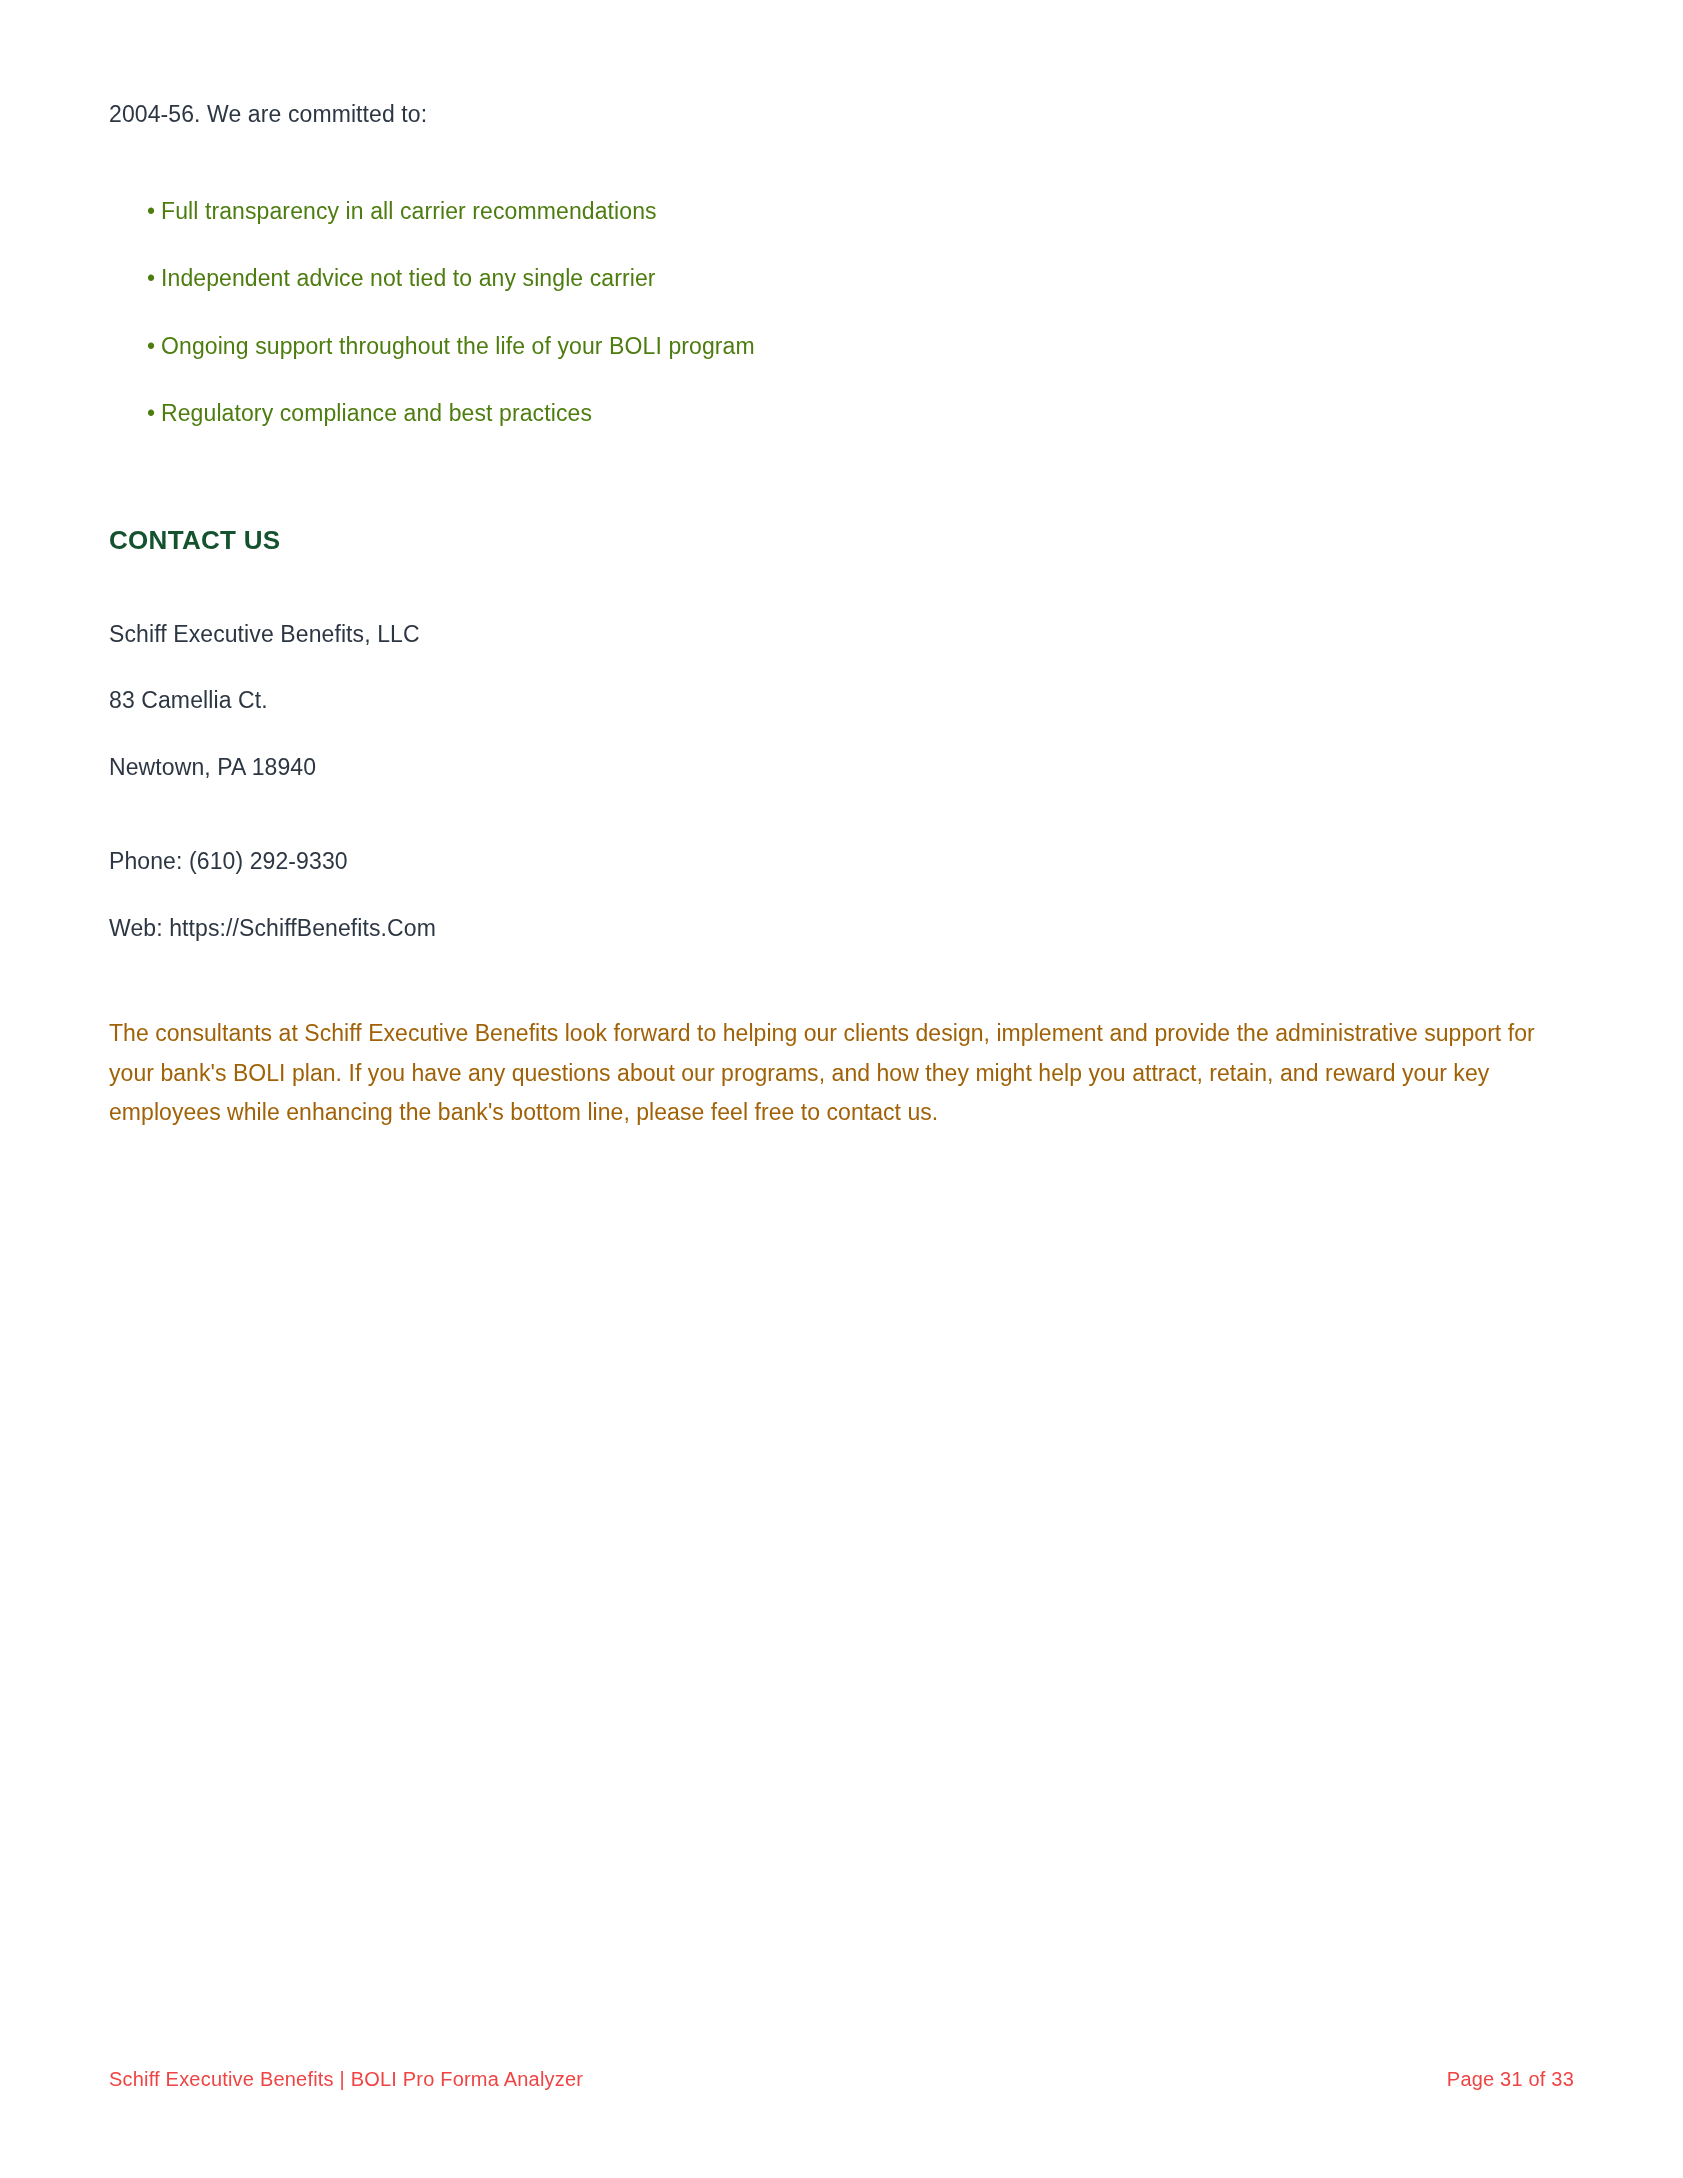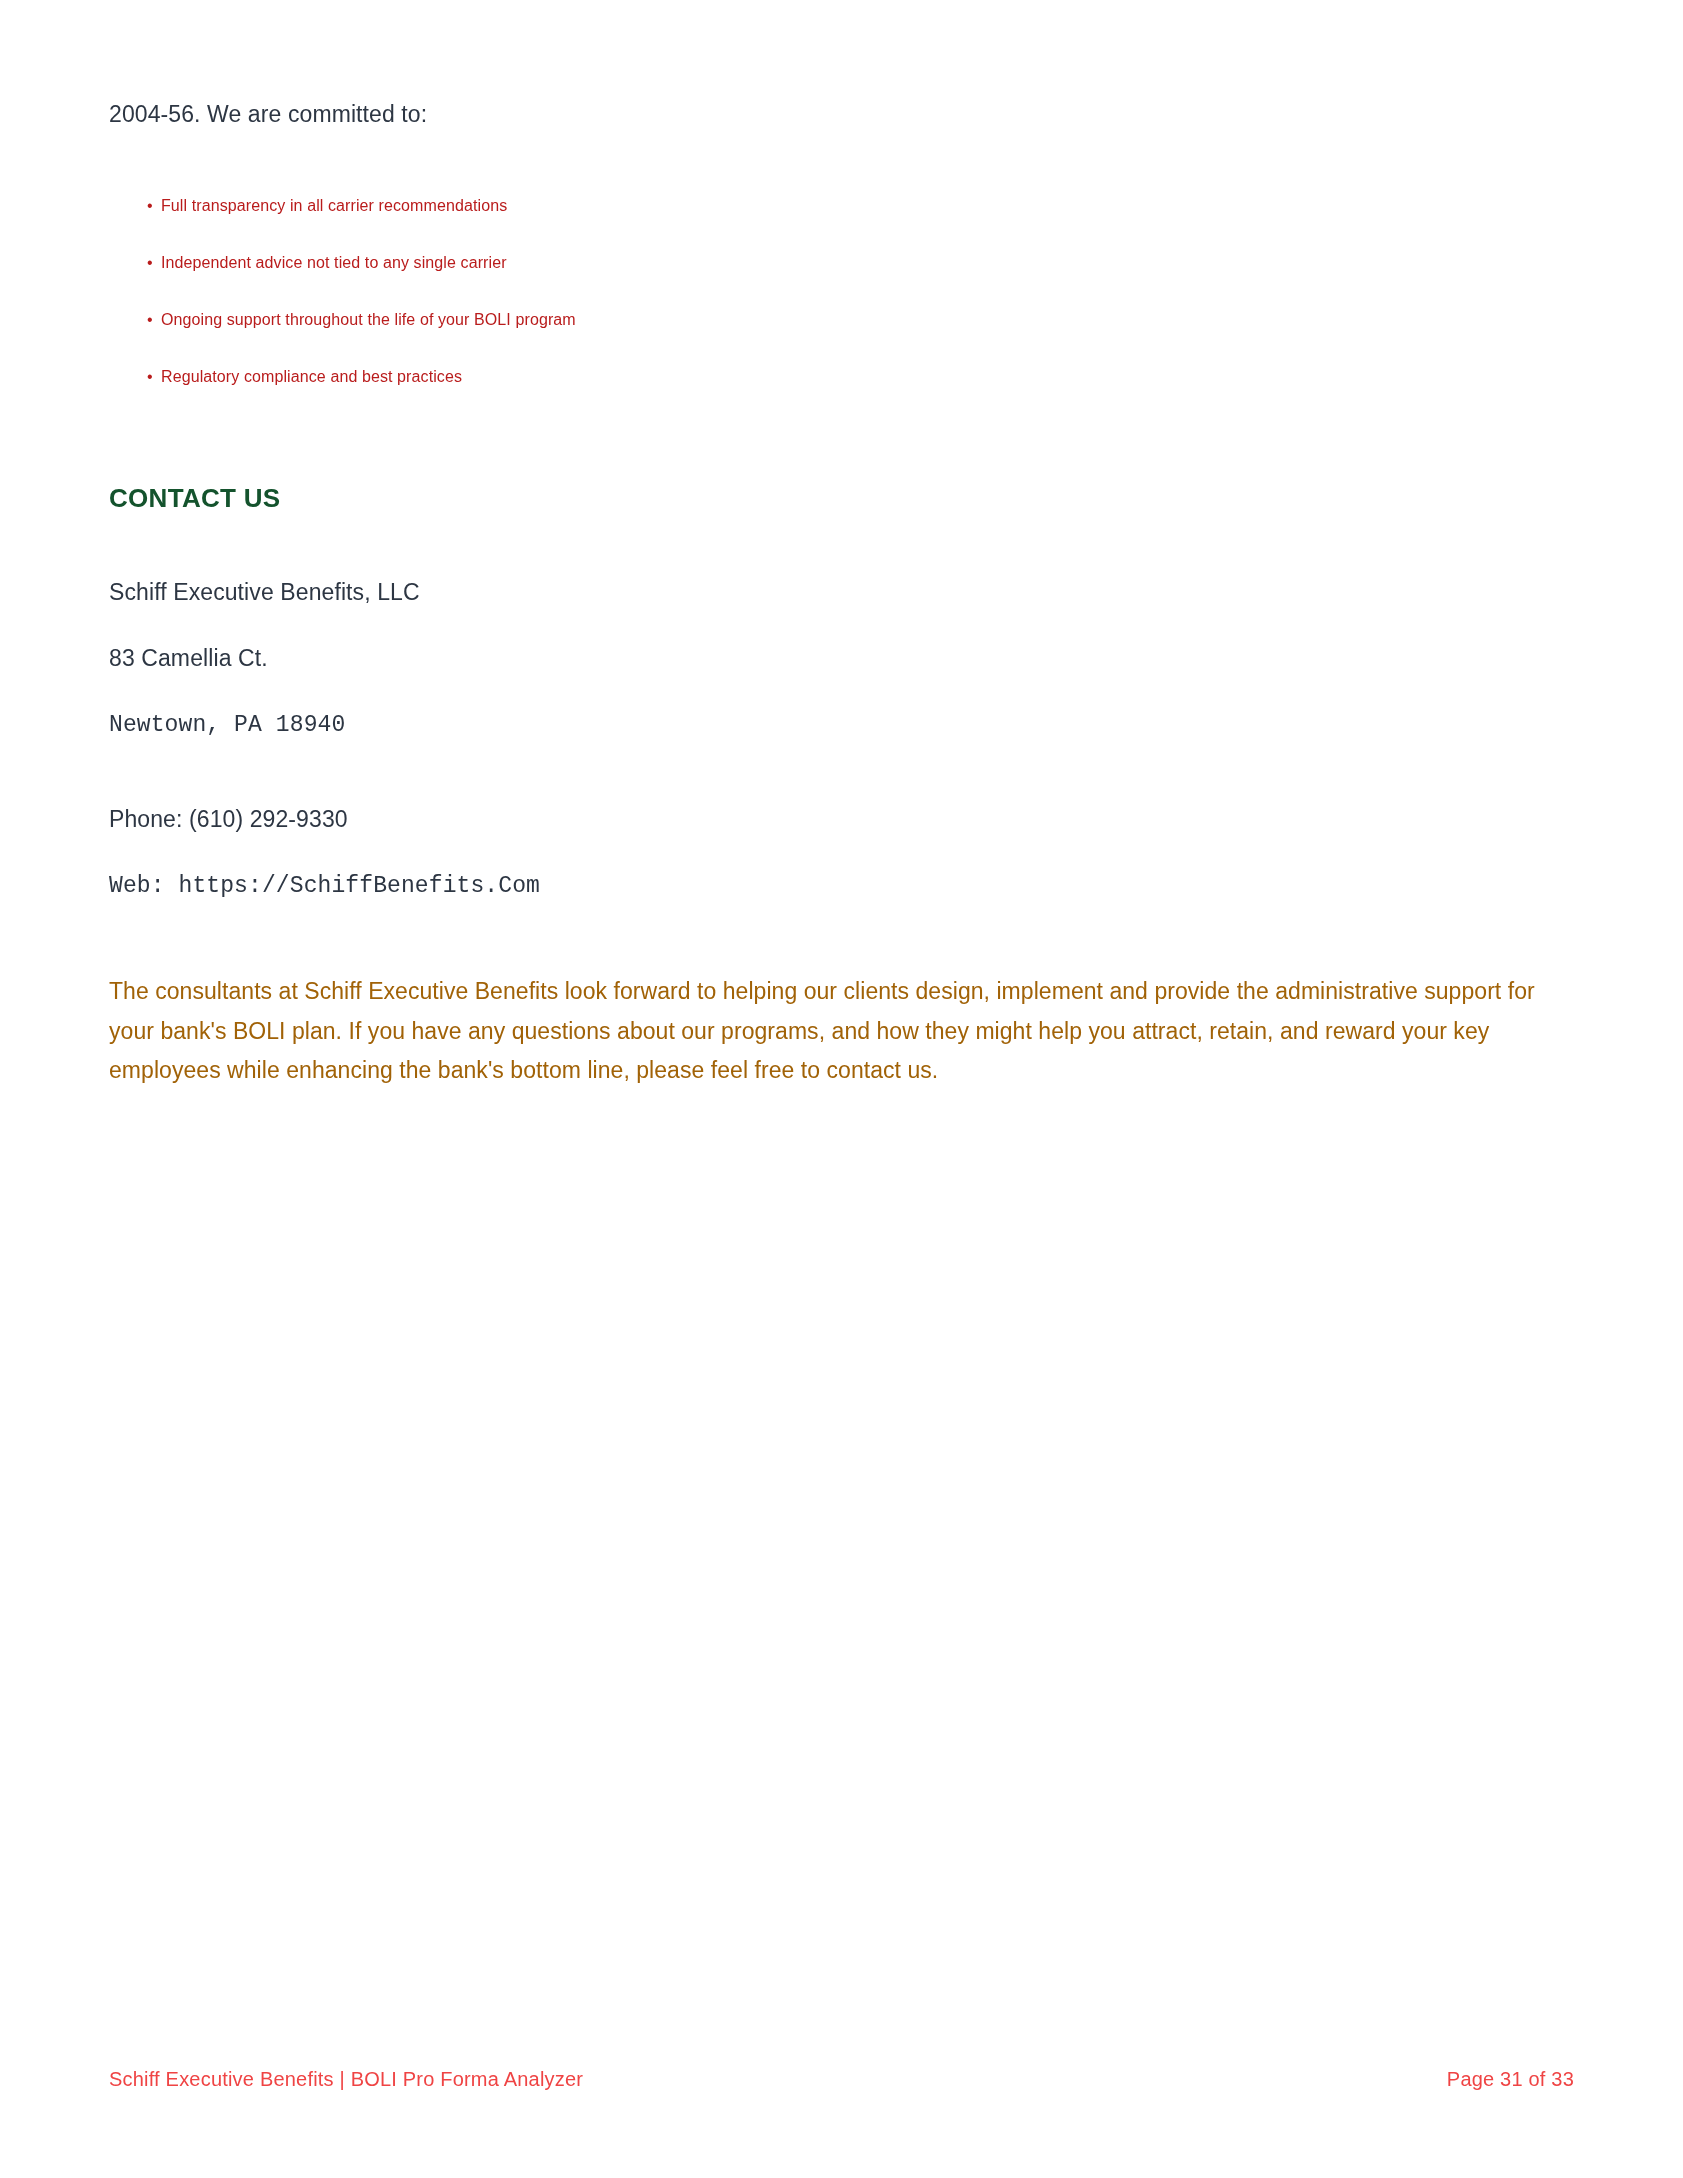--- a/index.html
+++ b/index.html
@@ -38,23 +38,23 @@
     letter-spacing: 0.1px;
   }
 
   .bullet-list {
     margin-top: 61px;
     list-style: none;
     padding-left: 38px;
   }
 
   .bullet-item {
-    font-size: 16px;
+    font-size: 23px;
     line-height: 1.5;
-    color: #b91c1c;
+    color: #4d7c0f;
     margin-bottom: 33px;
     letter-spacing: 0.1px;
     white-space: nowrap;
   }
 
   .bullet-item:last-child { margin-bottom: 13px; }
 
   .bullet-mark {
     display: inline-block;
     width: 14px;
@@ -73,21 +73,21 @@
   }
 
   .contact-line {
     font-size: 23px;
     line-height: 1.5;
     color: #2d3643;
     margin-bottom: 32px;
     letter-spacing: 0.1px;
   }
 
-  .contact-line:last-child { margin-bottom: 0; font-family: Liberation Mono, monospace; }
+  .contact-line:last-child { margin-bottom: 0; }
 
   .contact-block {
     margin-top: 60px;
   }
 
   .closing-paragraph {
     margin-top: 69px;
     font-size: 23px;
     line-height: 1.72;
     color: #a16207;

